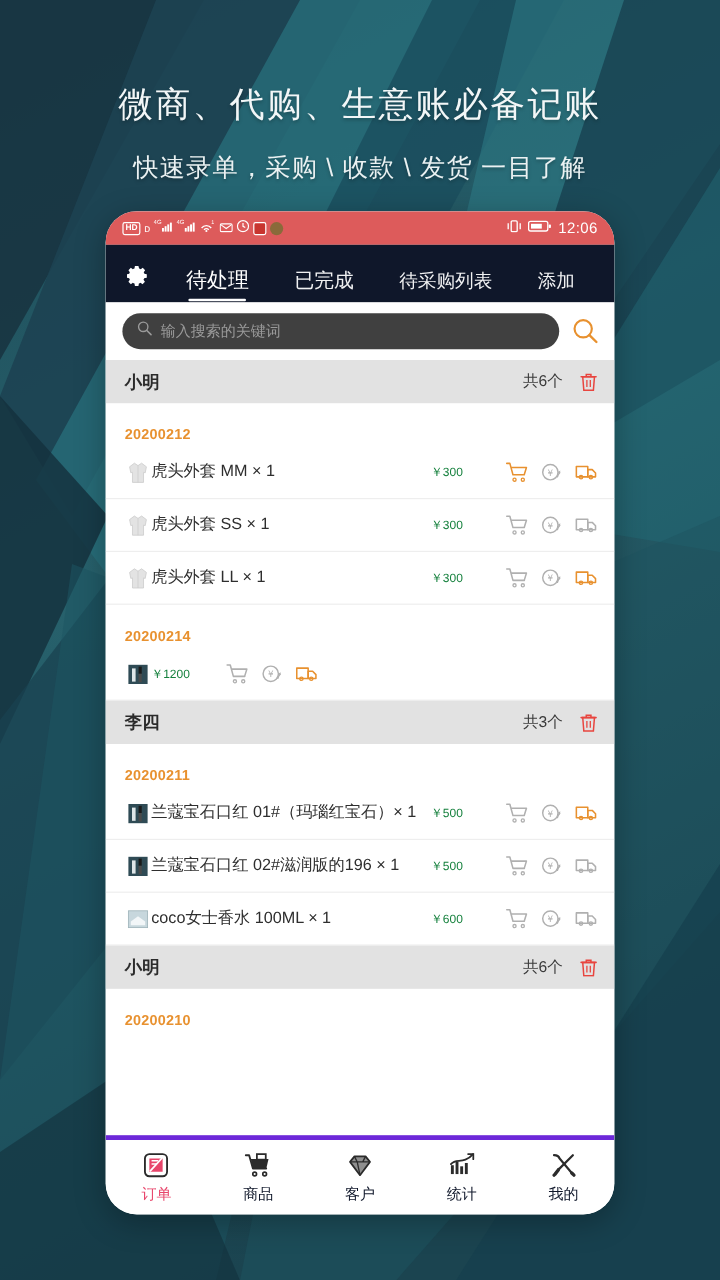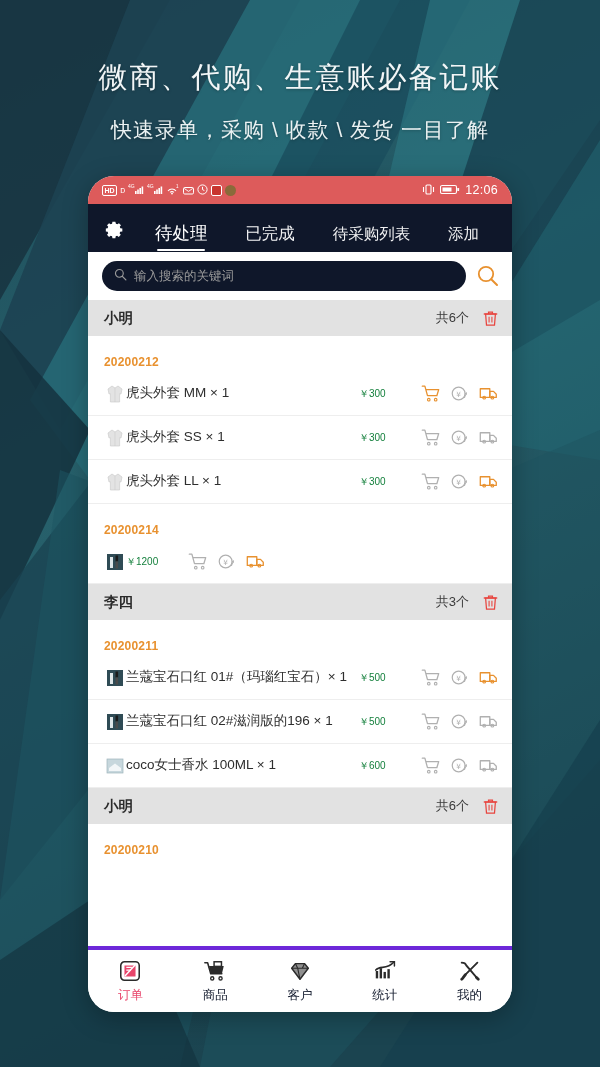--- a/index.html
+++ b/index.html
@@ -8,21 +8,21 @@
     font-family:"Liberation Sans","DejaVu Sans",sans-serif;
     background:#21515c;
     position:relative;
   }
 
   
   #bg { position:absolute; inset:0; overflow:hidden; z-index:0; }
   #bg svg { width:100%; height:100%; display:block; }
 
   
-  .promo { position:absolute; top:0; left:0; right:0; z-index:2; text-align:center; }
+  .promo { position:absolute; top:10px; left:0; right:0; z-index:2; text-align:center; }
   .promo-title {
     margin-top:58px;
     font-size:29px;
     letter-spacing:2px;
     color:#f2f6f7;
     font-weight:400;
     text-shadow:0 1px 3px rgba(0,0,0,.25);
   }
   .promo-sub {
     margin-top:18px;
@@ -94,21 +94,21 @@
 
   
   .searchwrap {
     background:#ffffff;
     flex:0 0 auto;
     padding:9px 12px 9px 14px;
     display:flex; align-items:center; gap:10px;
   }
   .searchbox {
     flex:1; height:30px;
-    background:#0f172a; border-radius:15px;
+    background:#404040; border-radius:15px;
     display:flex; align-items:center;
     padding:0 12px; gap:7px;
   }
   .searchbox .ph { font-size:12.5px; color:#9a9a9a; }
   .search-btn { width:24px; height:24px; flex:0 0 auto; }
 
   
   .list { flex:1 1 auto; overflow:hidden; background:#fff; }
 
   .group-head {

